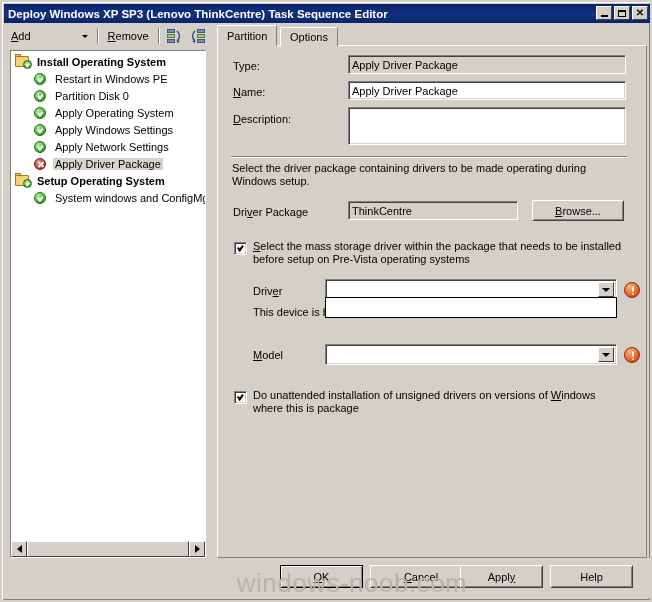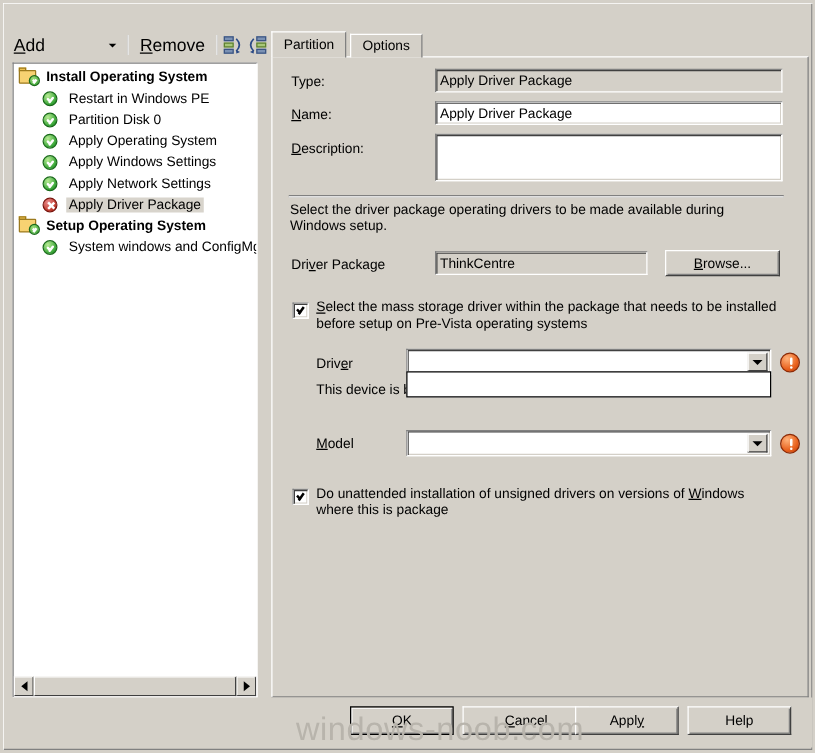--- a/index.html
+++ b/index.html
@@ -38,21 +38,21 @@
   .gl-min{width:7px;height:2px;background:#000;margin-top:6px;}
   .gl-max{width:8px;height:7px;border:1px solid #000;border-top-width:2px;box-sizing:border-box;}
   .gl-close{font-size:10px;font-weight:bold;line-height:10px;}
   
   .toolbar{
     position:absolute;left:3px;top:23px;width:205px;height:22px;
     background:#d4d0c8;display:flex;align-items:center;
   }
   .tbtn{
     height:19px;display:flex;align-items:center;padding:0 5px;
-    font-size:14px;background:transparent;border:1px solid transparent;
+    font-size:11px;background:transparent;border:1px solid transparent;
     white-space:nowrap;cursor:default;gap:46px;
   }
   .tbtn u{text-decoration:underline;}
   .arrow-dn{
     width:0;height:0;border-left:3px solid transparent;border-right:3px solid transparent;
     border-top:3px solid #000;margin-left:5px;
   }
   .tsep{width:1px;height:16px;background:#808080;border-right:1px solid #fff;margin:0 3px;}
   .ticon{width:20px;height:18px;margin-left:2px;display:flex;align-items:center;justify-content:center;}
   
@@ -186,20 +186,34 @@
   
   .tbico{position:relative;width:16px;height:14px;}
   .tbico .bar{position:absolute;background:#7a91b4;border:1px solid #3c5582;box-sizing:border-box;}
   .tbico .bar.g{background:#a8c878;border-color:#5f8033;}
 </style>
 </head>
 <body>
 
 <div class="win">
 
+  <div class="titlebar">
+    <span class="title-text">Deploy Windows XP SP3 (Lenovo ThinkCentre) Task Sequence Editor</span>
+    <div class="tb-buttons">
+      <div class="tb-btn">
+        <span class="gl gl-min"></span>
+      </div>
+      <div class="tb-btn">
+        <span class="gl gl-max"></span>
+      </div>
+      <div class="tb-btn">
+        <span class="gl gl-close">✕</span>
+      </div>
+    </div>
+  </div>
 
   <div class="toolbar">
     <div class="tbtn">
       <span><u>A</u>dd</span>
       <span class="arrow-dn"></span>
     </div>
     <div class="tsep"></div>
     <div class="tbtn">
       <span><u>R</u>emove</span>
     </div>
@@ -318,21 +332,21 @@
     <div class="tbox readonly" style="left:130px;top:9px;width:278px;height:19px;">Apply Driver Package</div>
 
     <span class="fld-label" style="left:15px;top:40px;"><u>N</u>ame:</span>
     <div class="tbox" style="left:130px;top:35px;width:278px;height:19px;">Apply Driver Package</div>
 
     <span class="fld-label" style="left:15px;top:67px;"><u>D</u>escription:</span>
     <div class="tbox" style="left:130px;top:61px;width:278px;height:38px;"></div>
 
     <div class="sep-line" style="left:13px;top:110px;width:396px;"></div>
 
-    <div class="statictext" style="left:14px;top:116px;width:392px;">Select the driver package operating drivers to be made available during Windows setup.</div>
+    <div class="statictext" style="left:14px;top:116px;width:392px;">Select the driver package containing drivers to be made operating during Windows setup.</div>
 
     <span class="fld-label" style="left:15px;top:160px;">Dri<u>v</u>er Package</span>
     <div class="tbox readonly" style="left:130px;top:155px;width:170px;height:19px;">ThinkCentre</div>
     <div class="btn" style="left:314px;top:154px;width:92px;height:21px;">
       <span><u>B</u>rowse...</span>
     </div>
 
     <div class="cbx" style="left:16px;top:196px;">
       <span class="tick"></span>
     </div>

